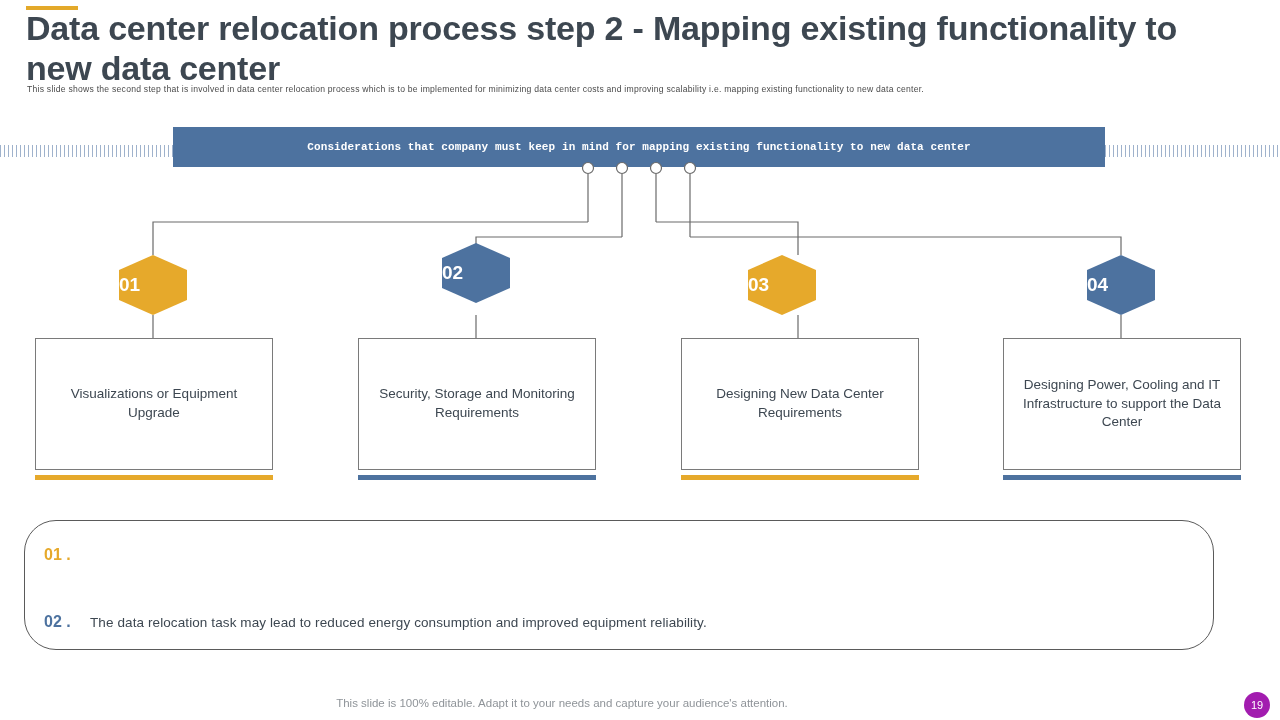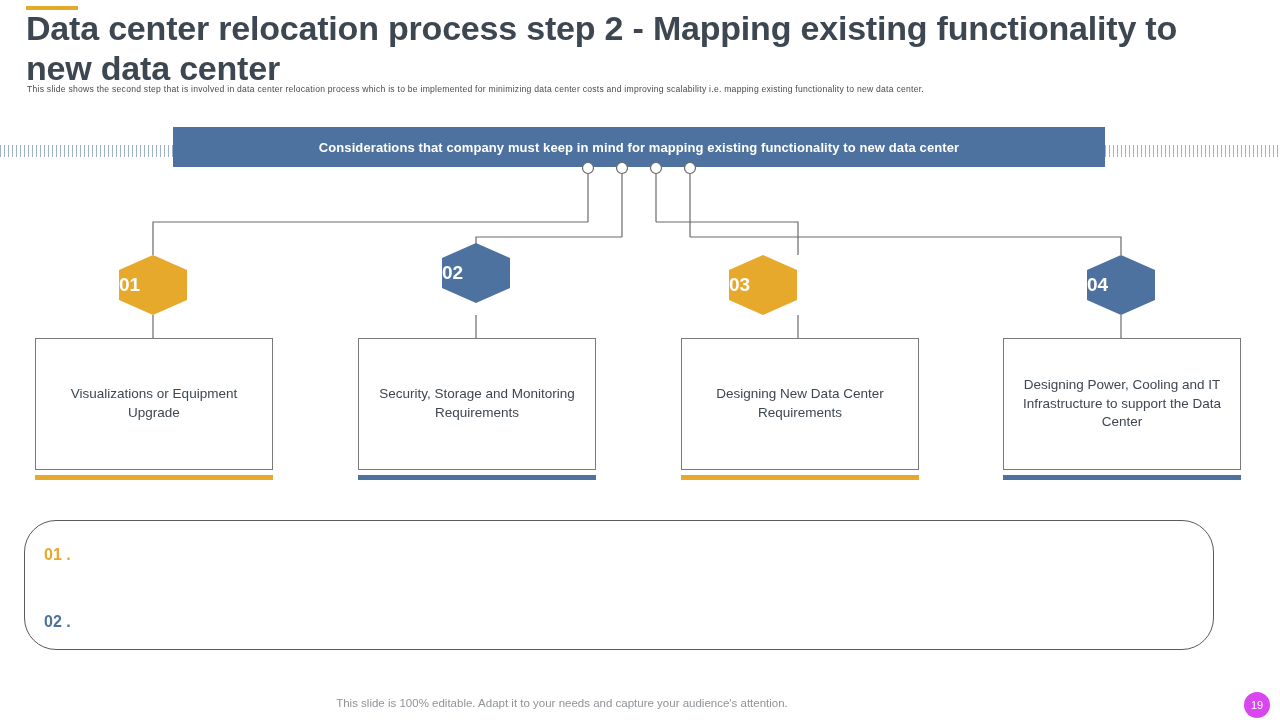--- a/index.html
+++ b/index.html
@@ -66,23 +66,24 @@
     top: 127px;
     width: 932px;
     height: 40px;
     background: #4d729f;
     display: flex;
     align-items: center;
     justify-content: center;
   }
   #banner-text {
     color: #ffffff;
-    font-size: 13px;
+    font-size: 11px;
     font-weight: bold;
     letter-spacing: 0.1px;
+    font-family: Liberation Mono, monospace;
   }
 
   
   #connectors {
     position: absolute;
     left: 0;
     top: 0;
     width: 1280px;
     height: 720px;
     pointer-events: none;
@@ -100,21 +101,21 @@
   }
   .hex span {
     color: #ffffff;
     font-size: 19px;
     font-weight: bold;
   }
   .hex.yellow { background: #e6a92b; }
   .hex.blue   { background: #4d729f; }
   #hex-1 { left: 119px;  top: 255px; }
   #hex-2 { left: 442px;  top: 243px; }
-  #hex-3 { left: 729px;  top: 255px; }
+  #hex-3 { left: 748px;  top: 255px; }
   #hex-4 { left: 1087px; top: 255px; }
 
   
   .card {
     position: absolute;
     width: 238px;
     height: 132px;
     border: 1px solid #7a7a7a;
     background: #ffffff;
     display: flex;
@@ -187,21 +188,21 @@
     font-size: 11.5px;
     color: #8f9499;
   }
   #page-number {
     position: absolute;
     left: 1244px;
     top: 692px;
     width: 26px;
     height: 26px;
     border-radius: 50%;
-    background: #d946ef;
+    background: #a21caf;
     color: #ffffff;
     font-size: 11px;
     display: flex;
     align-items: center;
     justify-content: center;
   }
 </style>
 </head>
 <body>
 
@@ -274,16 +275,17 @@
   <div class="card-text">Designing Power, Cooling and IT Infrastructure to support the Data Center</div>
 </div>
 <div class="card-underline ul-blue" id="ul-4"></div>
 
 <div id="notes-box"></div>
 <div class="note-row" id="note-row-1">
   <span class="note-num yellow">01 .</span>
 </div>
 <div class="note-row" id="note-row-2">
   <span class="note-num blue">02 .</span>
+  <span class="note-text">The data relocation task may lead to reduced energy consumption and improved equipment reliability.</span>
 </div>
 
 <div id="footer-note">This slide is 100% editable. Adapt it to your needs and capture your audience's attention.</div>
 <div id="page-number">19</div>
 
 </body></html>

